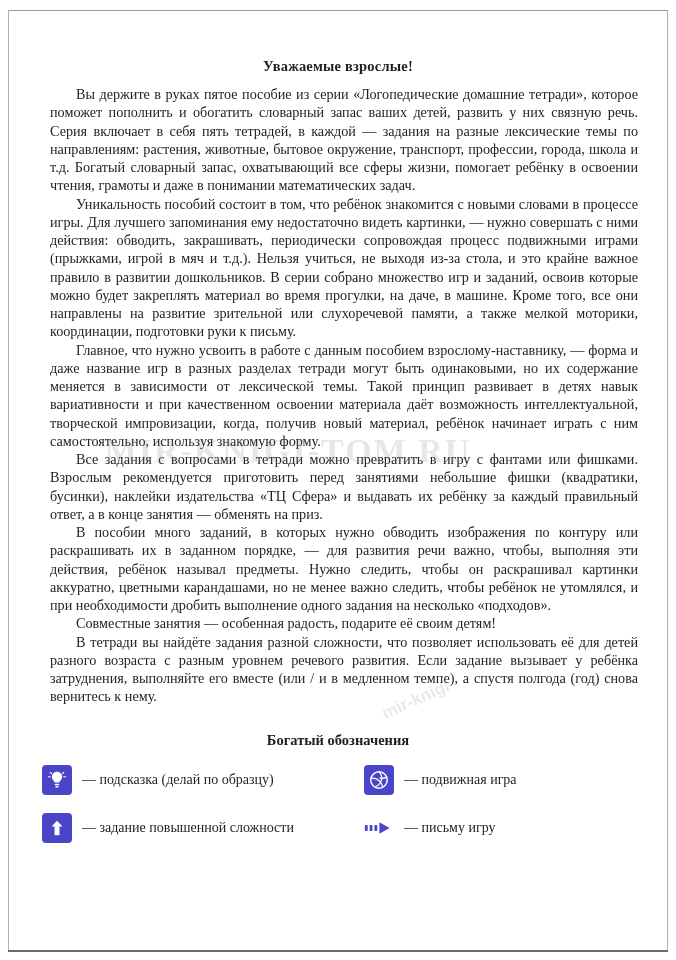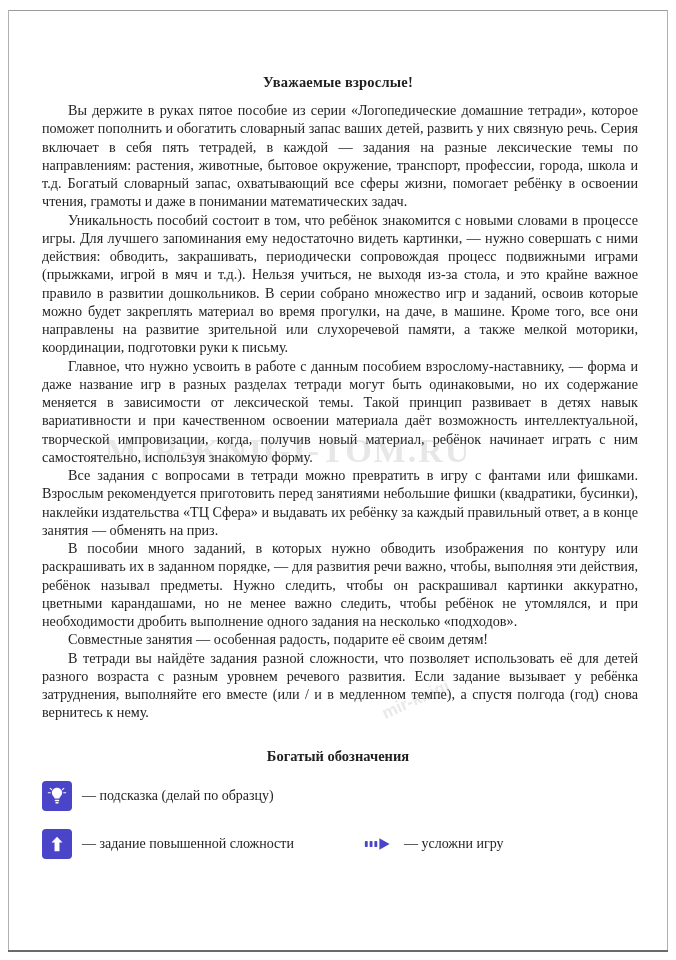--- a/index.html
+++ b/index.html
@@ -50,24 +50,23 @@
     top: 58px;
     width: 600px;
   }
   .doc-title {
     text-align: center;
     font-weight: bold;
     font-size: 14.5px;
     letter-spacing: 0.2px;
     margin-bottom: 10px;
     color: #1f1f1f;
-    margin-top: 16px;
   }
   p.body-par {
-    margin: 0 0 0 4px;
+    margin: 0 0 0 12px;
     text-align: justify;
     text-indent: 26px;
     font-size: 14.2px;
     line-height: 1.285;
     color: #232323;
     hyphens: manual;
   }
   .section-title {
     text-align: center;
     font-weight: bold;
@@ -175,41 +174,52 @@
           <div class="badge">
             <svg width="22" height="22" viewBox="0 0 24 24" aria-hidden="true">
               <path d="M12 3c-3.1 0-5.6 2.4-5.6 5.4 0 2 1 3.4 2 4.4.6.6.9 1.2.9 1.9h5.4c0-.7.3-1.3.9-1.9 1-1 2-2.4 2-4.4C17.6 5.4 15.1 3 12 3z" fill="#ffffff"></path>
               <rect x="9.6" y="16.2" width="4.8" height="1.5" rx="0.6" fill="#ffffff"></rect>
               <rect x="10.3" y="18.6" width="3.4" height="1.5" rx="0.6" fill="#ffffff"></rect>
               <path d="M2.5 8.4h2.2M19.3 8.4h2.2M4.6 3.6l1.6 1.5M19.4 3.6l-1.6 1.5" stroke="#ffffff" stroke-width="1.2" stroke-linecap="round"></path>
             </svg>
           </div>
           <div class="legend-text">— подсказка (делай по образцу)</div>
         </div>
+        <div class="legend-col right">
+          <div class="badge">
+            <svg width="22" height="22" viewBox="0 0 24 24" aria-hidden="true">
+              <circle cx="12" cy="12" r="9" fill="none" stroke="#ffffff" stroke-width="1.6"></circle>
+              <path d="M12 3c2.6 2.4 3.6 6 2.6 9.4-.9 3.2-3.3 5.7-6.4 6.9" fill="none" stroke="#ffffff" stroke-width="1.4"></path>
+              <path d="M3.3 10.2c3.3-.6 6.7.4 9.2 2.8 1.8 1.7 3 4 3.4 6.4" fill="none" stroke="#ffffff" stroke-width="1.4"></path>
+              <path d="M20.6 8.6c-2.4 1.5-5.4 1.9-8.2 1.1" fill="none" stroke="#ffffff" stroke-width="1.4"></path>
+            </svg>
+          </div>
+          <div class="legend-text">— подвижная игра</div>
+        </div>
       </div>
 
       <div class="legend-row">
         <div class="legend-col left">
           <div class="badge">
             <svg width="22" height="22" viewBox="0 0 24 24" aria-hidden="true">
               <path d="M12 4.2l6 6.2h-3.3v9.4H9.3v-9.4H6z" fill="#ffffff"></path>
             </svg>
           </div>
           <div class="legend-text">— задание повышенной сложности</div>
         </div>
         <div class="legend-col right">
           <div class="badge plain">
             <svg width="30" height="22" viewBox="0 0 34 22" aria-hidden="true">
               <rect x="1" y="7.5" width="3.2" height="7" rx="1" fill="#4a44c8"></rect>
               <rect x="6.4" y="7.5" width="3.2" height="7" rx="1" fill="#4a44c8"></rect>
               <rect x="11.8" y="7.5" width="3.2" height="7" rx="1" fill="#4a44c8"></rect>
               <path d="M17.4 4.5L29 11l-11.6 6.5z" fill="#4a44c8"></path>
             </svg>
           </div>
-          <div class="legend-text">— усложни игру</div>
+          <div class="legend-text">— письму игру</div>
         </div>
       </div>
 
 
     </div>
   </div>
 
   <div class="watermark">MIR-KNIGI-TOM.RU</div>
   <div class="watermark2">mir-knigi</div>
 

